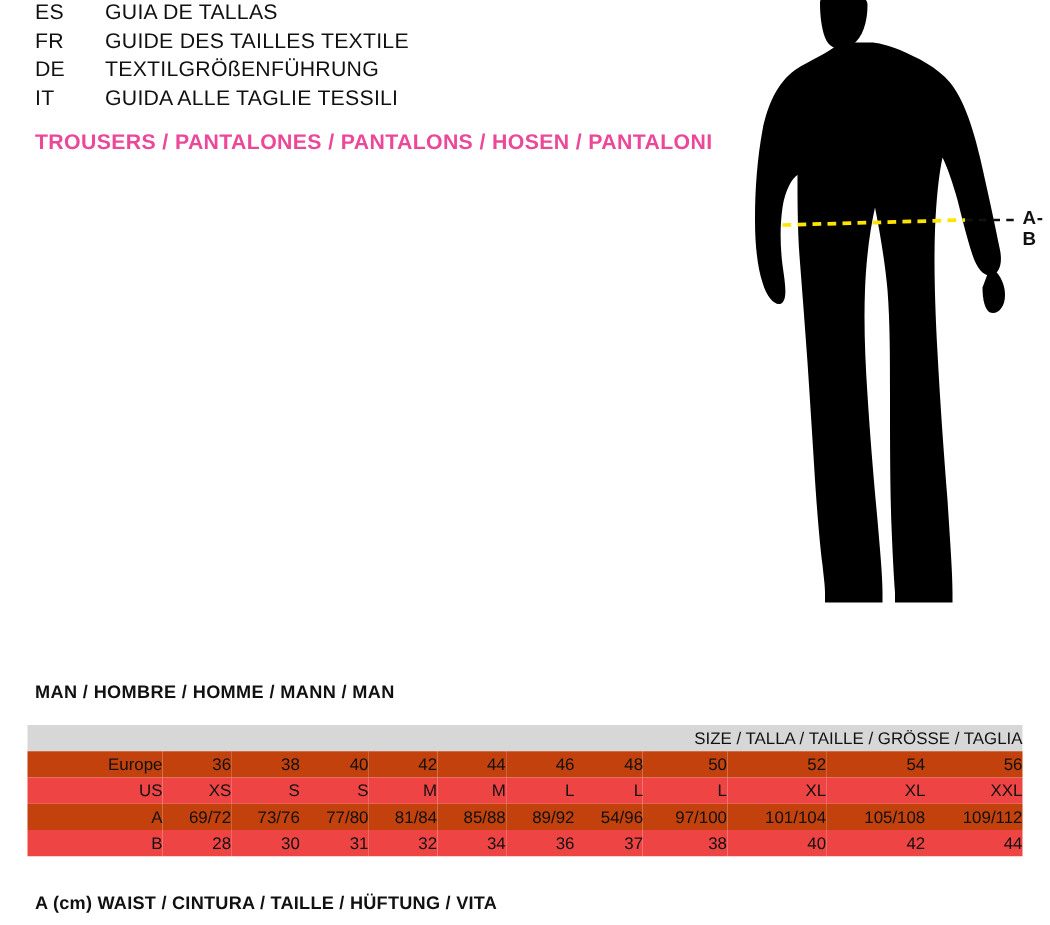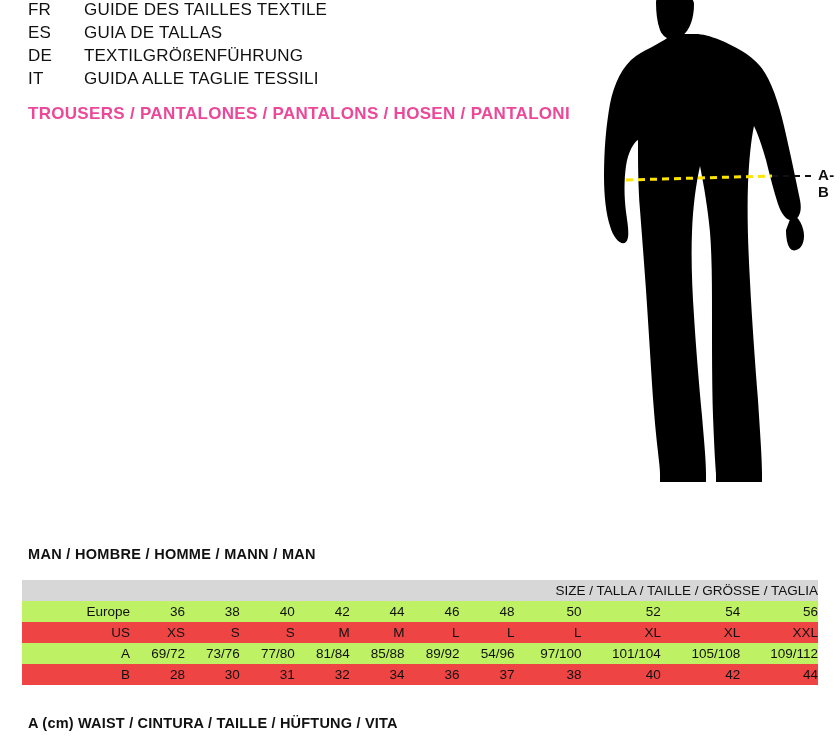--- a/index.html
+++ b/index.html
@@ -105,21 +105,21 @@
     white-space: nowrap;
   }
   .row-head td {
     background: #d7d7d7;
     text-align: left;
     padding-left: 8px;
     font-size: 13.5px;
     height: 21px;
   }
   .row-shade td {
-    background: #bef264;
+    background: #c2410c;
   }
   .row-plain td {
     background: #ef4444;
   }
   td.label-cell {
     text-align: left;
     padding-left: 8px;
     width: 108px;
   }
   .footer-note {
@@ -132,26 +132,26 @@
     letter-spacing: 0.2px;
   }
 </style>
 </head>
 <body>
 
 <div class="page">
 
   <div class="lang-block">
     <div class="lang-row">
+      <span class="lang-code">ES</span>
+      <span class="lang-text">GUIA DE TALLAS</span>
+    </div>
+    <div class="lang-row">
       <span class="lang-code">FR</span>
       <span class="lang-text">GUIDE DES TAILLES TEXTILE</span>
-    </div>
-    <div class="lang-row">
-      <span class="lang-code">ES</span>
-      <span class="lang-text">GUIA DE TALLAS</span>
     </div>
     <div class="lang-row">
       <span class="lang-code">DE</span>
       <span class="lang-text">TEXTILGRÖßENFÜHRUNG</span>
     </div>
     <div class="lang-row">
       <span class="lang-code">IT</span>
       <span class="lang-text">GUIDA ALLE TAGLIE TESSILI</span>
     </div>
   </div>

